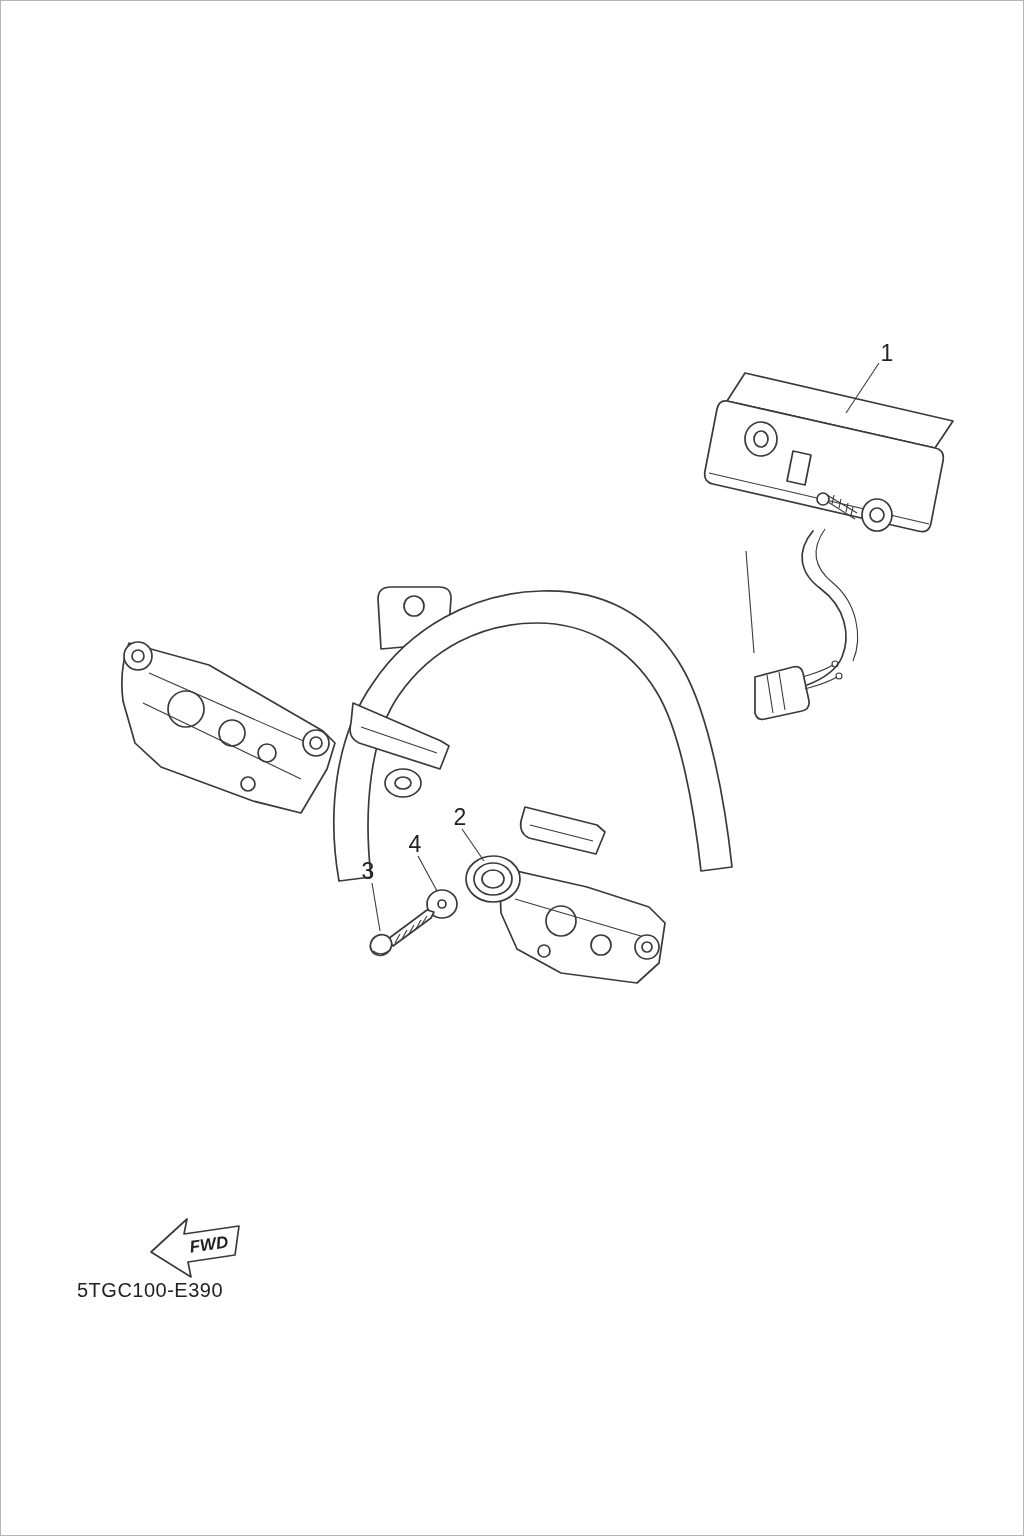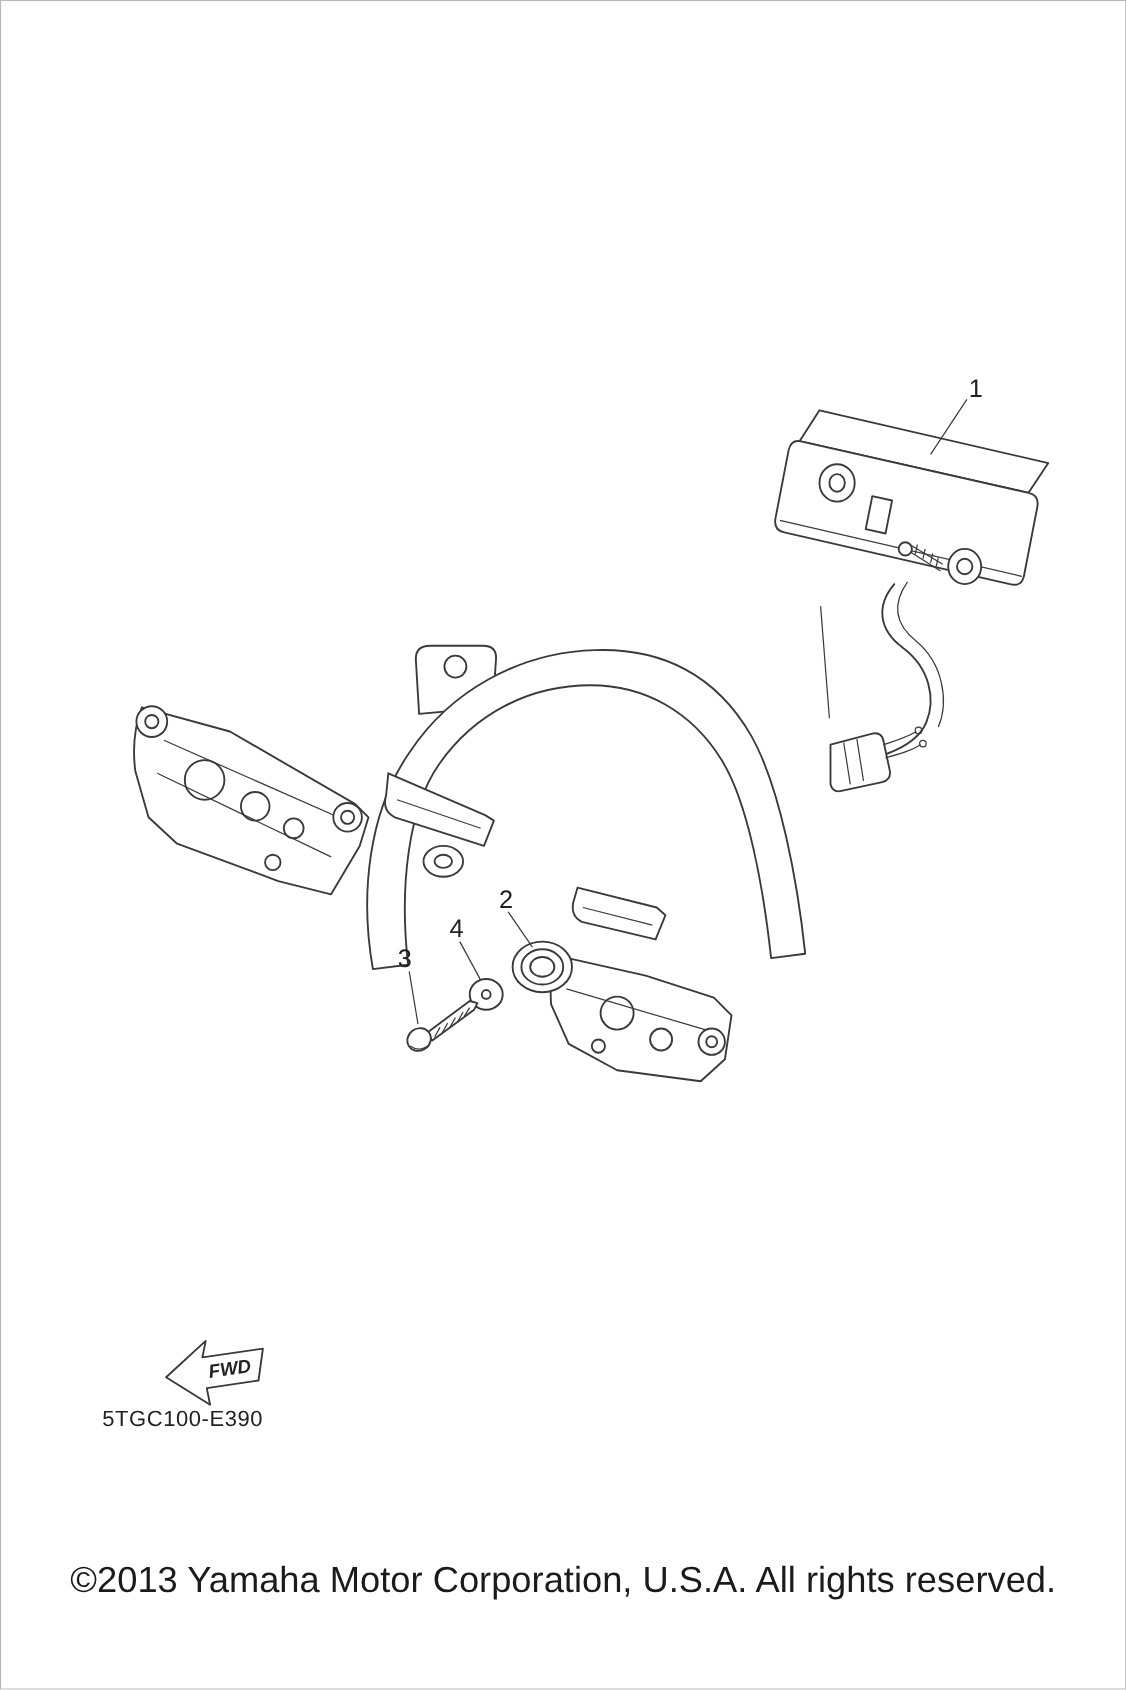--- a/index.html
+++ b/index.html
@@ -11,21 +11,21 @@
     font-family:"Liberation Sans", sans-serif;
   }
   svg.diagram { position:absolute; left:0; top:0; }
   .ln   { stroke:var(--ink); stroke-width:1.7; fill:none; stroke-linecap:round; stroke-linejoin:round; }
   .lnw  { stroke:var(--ink); stroke-width:1.7; fill:#ffffff; stroke-linejoin:round; }
   .thin { stroke:var(--ink); stroke-width:1.1; fill:none; }
   .leader { stroke:var(--ink); stroke-width:1.1; fill:none; }
   .callout-num { font-family:"Liberation Sans", sans-serif; font-size:23px; fill:#222; }
   .fwd-text { font-family:"Liberation Sans", sans-serif; font-size:17px; font-style:italic; font-weight:bold; fill:#222; }
   .diagram-code {
-    position:absolute; left:92px; top:1278px;
+    position:absolute; left:76px; top:1278px;
     font-size:20px; letter-spacing:0.5px; color:#222;
   }
   .copyright {
     position:absolute; left:0; right:0; top:1416px;
     text-align:center; font-size:33px; color:#1b1b1b;
   }
 </style>
 </head>
 <body>
 
@@ -147,15 +147,14 @@
     </g>
 
     <g>
       <path class="lnw" d="M 150 1251 L 186 1218 L 183 1233 L 238 1225 L 234 1254 L 187 1261 L 190 1276 Z"></path>
       <text class="fwd-text" x="208" y="1249" text-anchor="middle" transform="rotate(-8 208 1244)">FWD</text>
     </g>
   </svg>
 
   <div class="diagram-code">5TGC100-E390</div>
 
-  <div class="copyright">©2013 Yamaha Motor Corporation, U.S.A. All rights reserved.</div>
 
 </div>
 
 </body></html>

